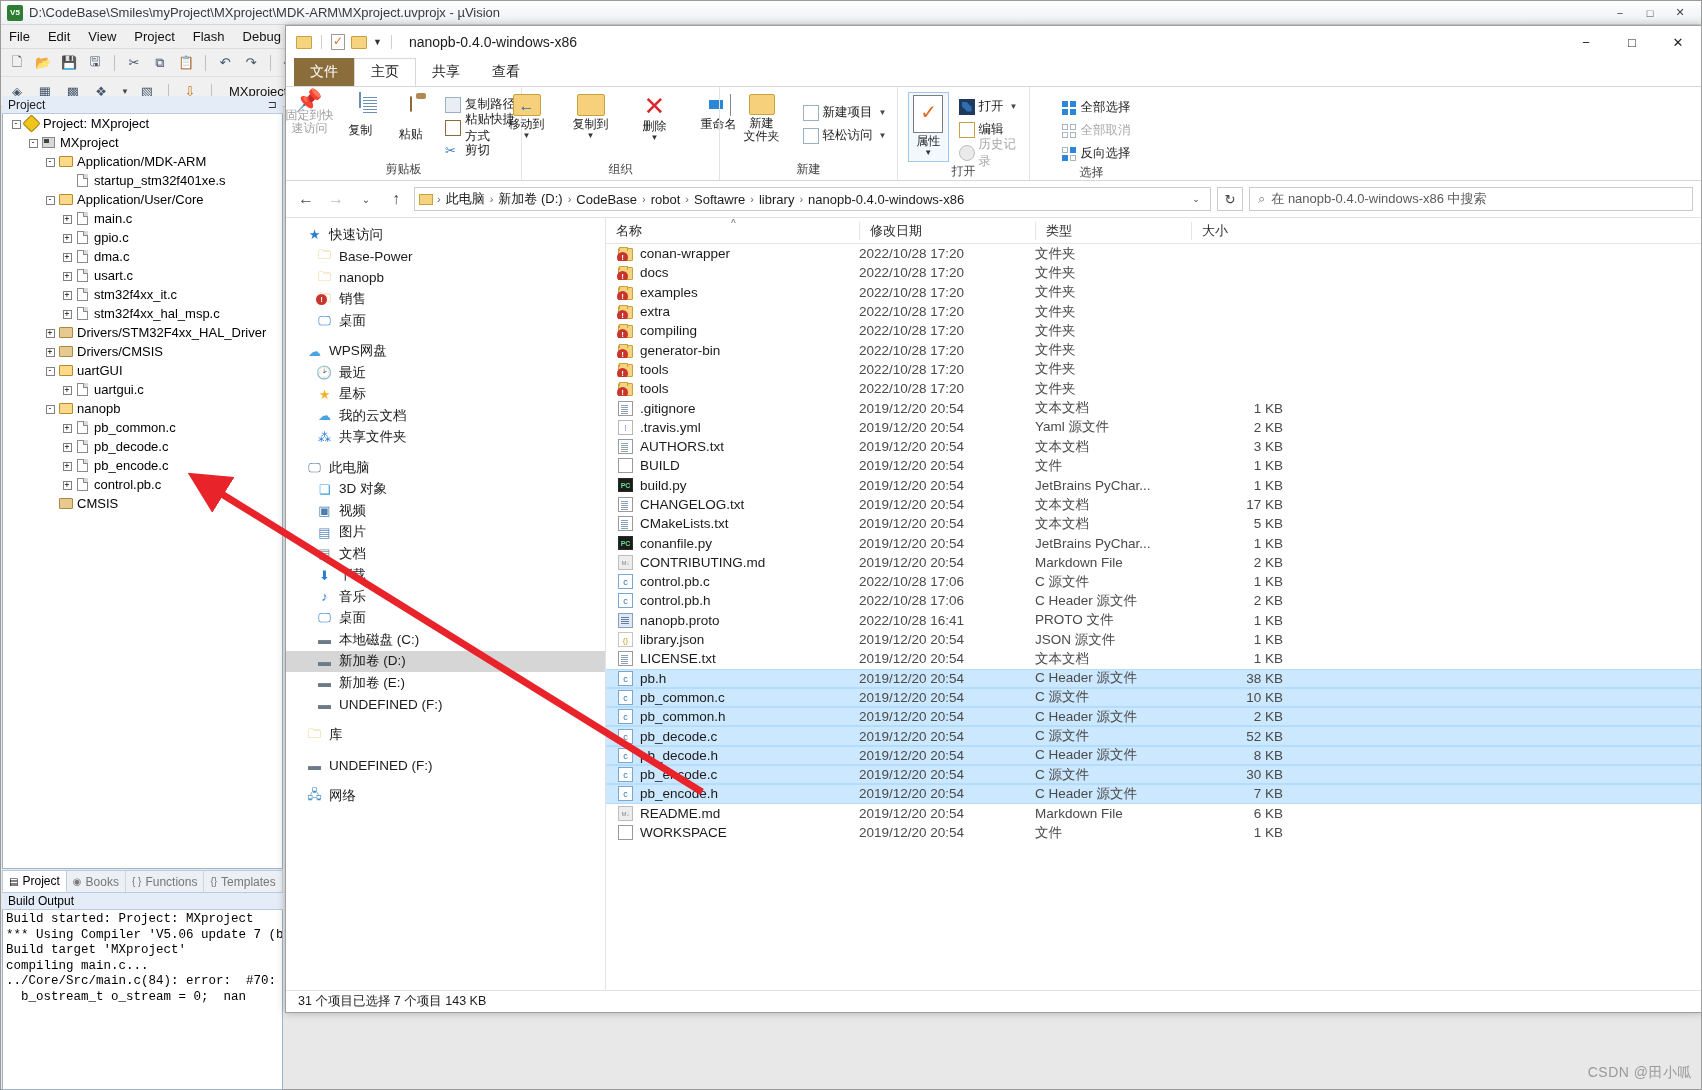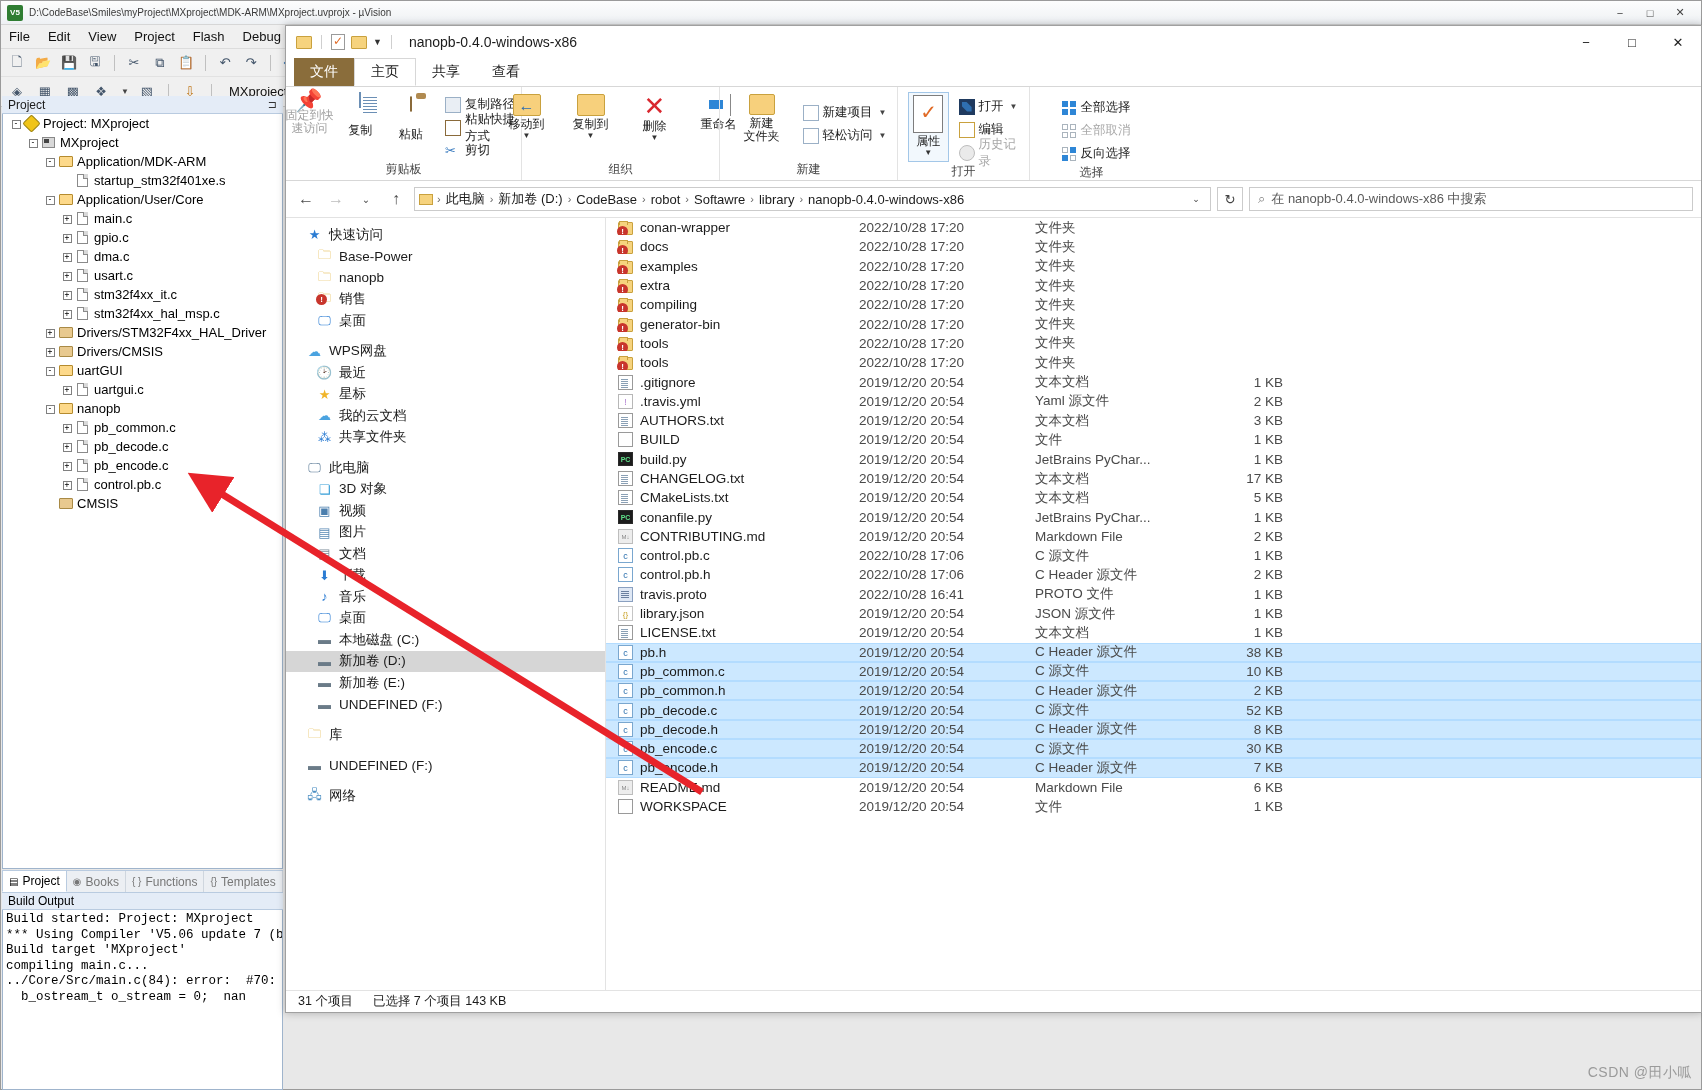--- a/index.html
+++ b/index.html
@@ -23,21 +23,21 @@
   .uv-title {
     height:24px; background:linear-gradient(#fdfdfd,#eef1f4);
     display:flex; align-items:center; padding:0 6px; gap:6px;
     border-bottom:1px solid #d6d6d6;
   }
   .uv-logo {
     width:16px;height:16px;background:#2f7d32;color:#fff;font-size:8px;
     display:flex;align-items:center;justify-content:center;border-radius:2px;
     font-weight:bold;line-height:1;
   }
-  .uv-title-text { font-size:10px; color:#3a3a3a; }
+  .uv-title-text { font-size:13px; color:#3a3a3a; }
   .uv-winbtns { margin-left:auto; display:flex; gap:0; }
   .uv-winbtn { width:30px;height:22px;display:flex;align-items:center;justify-content:center;font-size:11px;color:#444; }
 
   .uv-menu {
     height:24px; background:#f0f0f0; display:flex; align-items:center;
     padding-left:8px; gap:18px; font-size:13px; color:#111;
     border-bottom:1px solid #dcdcdc;
   }
   .uv-menu span { cursor:default; }
 
@@ -247,21 +247,21 @@
   .fi-yml { background:#fff;border:1px solid #b7b7b7;height:15px;width:12px;color:#b07fd0;font-size:9px;text-align:center;line-height:15px; }
   .fi-py { background:#1c1c1c;height:14px;width:14px;color:#5fe08a;font-size:7px;font-weight:bold;text-align:center;line-height:14px;border:1px solid #2a2a2a; }
   .fi-md { background:#ededed;border:1px solid #bdbdbd;height:15px;width:12px;color:#888;font-size:6px;text-align:center;line-height:15px; }
   .fi-c { background:#fff;border:1px solid #7aa7cf;height:15px;width:12px;color:#2a6fad;font-size:9px;text-align:center;line-height:14px; }
   .fi-json { background:#fff;border:1px solid #c5c5c5;height:15px;width:12px;color:#c9a227;font-size:8px;text-align:center;line-height:15px; }
   .fi-proto { background:#dfe8f5;border:1px solid #8aa0c0;height:15px;width:12px; }
   .fi-proto:after{content:"";position:absolute;left:2px;top:3px;width:8px;height:1px;background:#6a80a0;box-shadow:0 2px #6a80a0,0 4px #6a80a0,0 6px #6a80a0;}
 
   .ex-status {
     height:22px; border-top:1px solid #e3e3e3; display:flex; align-items:center;
-    gap:20px; padding-left:12px; font-size:12.5px; color:#1b1b1b; background:#fff;
+    padding-left:12px; font-size:12.5px; color:#1b1b1b; background:#fff;
   }
 
   
   #arrow-svg { position:absolute; left:0; top:0; width:1702px; height:1090px; pointer-events:none; }
 
   
   #watermark {
     position:absolute; right:10px; bottom:8px; font-size:14px; color:#9a9a9a;
     letter-spacing:0.5px;
     margin-left:7px;
@@ -816,20 +816,27 @@
           <span>UNDEFINED (F:)</span>
         </div>
         <div class="navgap"></div>
         <div class="navrow">
           <span class="nvi" style="color:#4a8ec2;font-size:13px">🖧</span>
           <span>网络</span>
         </div>
       </div>
 
     <div class="ex-list">
+      <div class="lst-head">
+        <div class="col col-name">名称</div>
+        <div class="col col-date">修改日期</div>
+        <div class="col col-type">类型</div>
+        <div class="col col-size">大小</div>
+        <div class="sort-caret">^</div>
+      </div>
       <div class="lst-rows" id="filerows">
           <div class="row">
             <div class="c-name">
               <span class="fi fi-folder">
                 <span class="badge-excl">!</span>
               </span>
               <span>conan-wrapper</span>
             </div>
             <div class="c-date">2022/10/28 17:20</div>
             <div class="c-type">文件夹</div>
@@ -1007,21 +1014,21 @@
               <span class="fi fi-c">c</span>
               <span>control.pb.h</span>
             </div>
             <div class="c-date">2022/10/28 17:06</div>
             <div class="c-type">C Header 源文件</div>
             <div class="c-size">2 KB</div>
           </div>
           <div class="row">
             <div class="c-name">
               <span class="fi fi-proto"></span>
-              <span>travis.proto</span>
+              <span>nanopb.proto</span>
             </div>
             <div class="c-date">2022/10/28 16:41</div>
             <div class="c-type">PROTO 文件</div>
             <div class="c-size">1 KB</div>
           </div>
           <div class="row">
             <div class="c-name">
               <span class="fi fi-json">{}</span>
               <span>library.json</span>
             </div>

